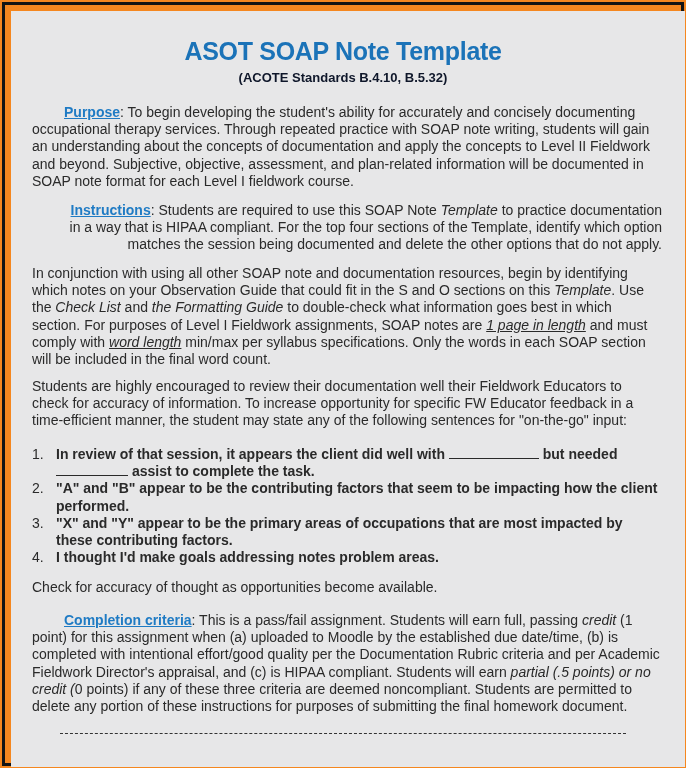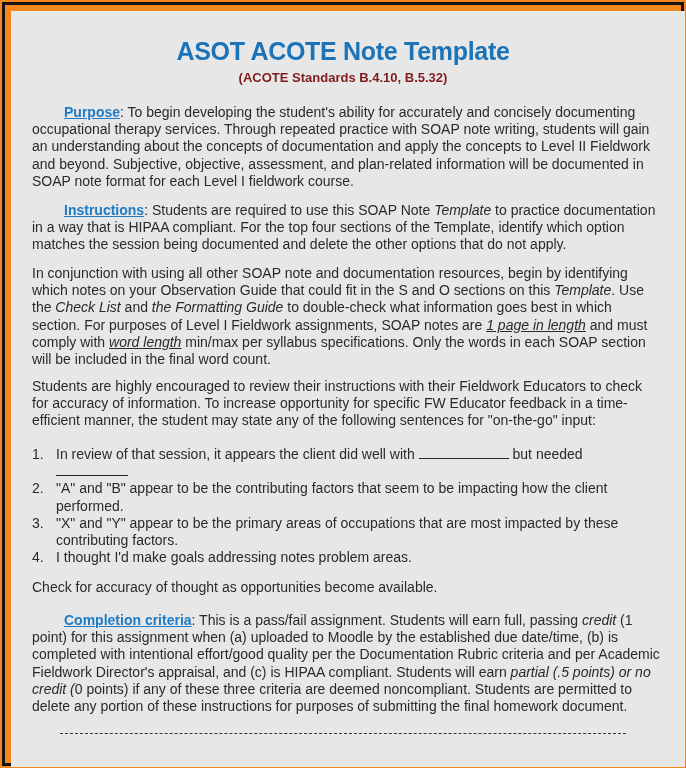--- a/index.html
+++ b/index.html
@@ -18,61 +18,61 @@
     position: absolute; left: 6px; top: 6px; width: 674px; height: 756px;
     background: #e7e7e8;
   }
   .title {
     position: absolute; left: 0; width: 686px; top: 37px;
     text-align: center; color: #1b73b8; font-weight: bold;
     font-size: 25px; letter-spacing: -0.3px;
   }
   .subtitle {
     position: absolute; left: 0; width: 686px; top: 70px;
-    text-align: center; color: #7f1d1d; font-weight: bold; font-size: 13px;
+    text-align: center; color: #0f172a; font-weight: bold; font-size: 13px;
   }
   .para {
     position: absolute; left: 32px; width: 630px;
     font-size: 14px; line-height: 17.2px; color: #2a2a2a;
   }
   .hl { color: #1f7bc4; text-decoration: underline; font-weight: bold; padding-left: 32px; }
   .u { text-decoration: underline; font-style: italic; }
   .i { font-style: italic; }
   .list { position: absolute; left: 32px; width: 630px; font-size: 14px; line-height: 17.2px; color: #2a2a2a; }
   .li { display: flex; }
   .li .num { width: 24px; flex: none; }
-  .li .txt { flex: 1; }
+  .li .txt { flex: 1; font-weight: bold; }
   .blank { display: inline-block; border-bottom: 1px solid #2a2a2a; height: 12px; vertical-align: baseline; }
   .dashes {
     position: absolute; left: 60px; top: 733px; width: 566px;
     border-top: 1px dashed #333; height: 0;
   }
 </style>
 </head>
 <body>
 
 <div class="frame">
   <div class="page"></div>
 </div>
 
-<div class="title">ASOT ACOTE Note Template</div>
+<div class="title">ASOT SOAP Note Template</div>
 <div class="subtitle">(ACOTE Standards B.4.10, B.5.32)</div>
 
 <div class="para" style="top:104px;"><span class="hl">Purpose</span><span>: To begin developing the student's ability for accurately and concisely documenting occupational therapy services. Through repeated practice with SOAP note writing, students will gain an understanding about the concepts of documentation and apply the concepts to Level II Fieldwork and beyond. Subjective, objective, assessment, and plan-related information will be documented in SOAP note format for each Level I fieldwork course.</span></div>
 
-<div class="para" style="top:202px;"><span class="hl">Instructions</span><span>: Students are required to use this SOAP Note </span><span class="i">Template</span><span> to practice documentation in a way that is HIPAA compliant. For the top four sections of the Template, identify which option matches the session being documented and delete the other options that do not apply.</span></div>
+<div class="para" style="top:202px;text-align:right;"><span class="hl">Instructions</span><span>: Students are required to use this SOAP Note </span><span class="i">Template</span><span> to practice documentation in a way that is HIPAA compliant. For the top four sections of the Template, identify which option matches the session being documented and delete the other options that do not apply.</span></div>
 
 <div class="para" style="top:265px;"><span>In conjunction with using all other SOAP note and documentation resources, begin by identifying which notes on your Observation Guide that could fit in the S and O sections on this </span><span class="i">Template</span><span>. Use the </span><span class="i">Check List</span><span> and </span><span class="i">the Formatting Guide</span><span> to double-check what information goes best in which section. For purposes of Level I Fieldwork assignments, SOAP notes are </span><span class="u">1 page in length</span><span> and must comply with </span><span class="u">word length</span><span> min/max per syllabus specifications. Only the words in each SOAP section will be included in the final word count.</span></div>
 
-<div class="para" style="top:378px;">Students are highly encouraged to review their instructions with their Fieldwork Educators to check for accuracy of information. To increase opportunity for specific FW Educator feedback in a time-efficient manner, the student may state any of the following sentences for "on-the-go" input:</div>
+<div class="para" style="top:378px;">Students are highly encouraged to review their documentation well their Fieldwork Educators to check for accuracy of information. To increase opportunity for specific FW Educator feedback in a time-efficient manner, the student may state any of the following sentences for "on-the-go" input:</div>
 
 <div class="list" style="top:446px;">
   <div class="li">
     <span class="num">1.</span>
-    <span class="txt"><span>In review of that session, it appears the client did well with </span><span class="blank" style="width:90px;"></span><span> but needed </span><br><span class="blank" style="width:72px;"></span></span>
+    <span class="txt"><span>In review of that session, it appears the client did well with </span><span class="blank" style="width:90px;"></span><span> but needed </span><br><span class="blank" style="width:72px;"></span><span> assist to complete the task.</span></span>
   </div>
   <div class="li">
     <span class="num">2.</span>
     <span class="txt">"A" and "B" appear to be the contributing factors that seem to be impacting how the client performed.</span>
   </div>
   <div class="li">
     <span class="num">3.</span>
     <span class="txt"> "X" and "Y" appear to be the primary areas of occupations that are most impacted by these contributing factors.</span>
   </div>
   <div class="li">

